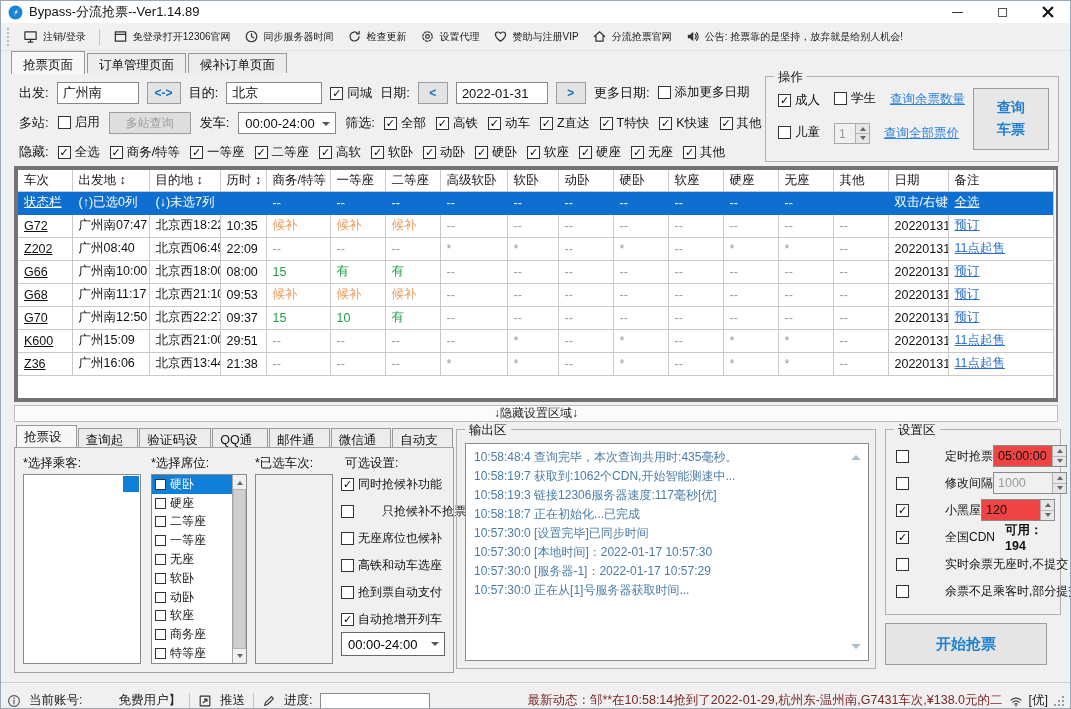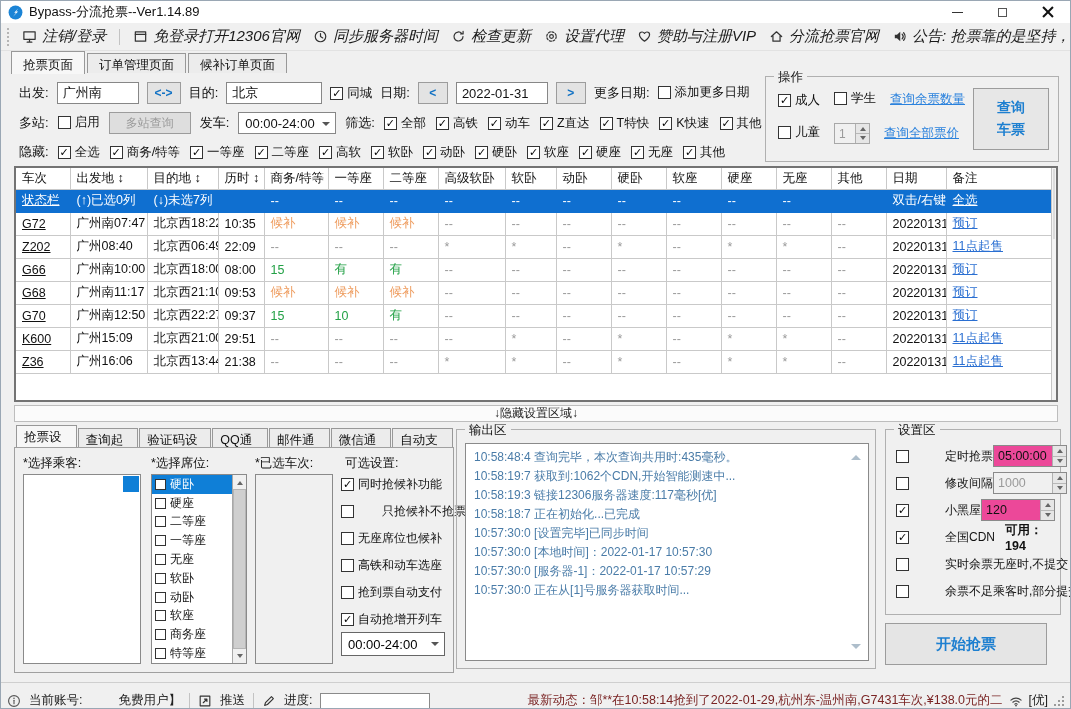--- a/index.html
+++ b/index.html
@@ -15,21 +15,21 @@
   .winbtn { width:45px; height:100%; display:flex; align-items:center; justify-content:center; }
   .glyph-min { width:11px; height:1px; background:#333; }
   .glyph-max { width:9px; height:9px; border:1px solid #555; }
   .glyph-close { position:relative; width:12px; height:12px; }
   .glyph-close::before,.glyph-close::after { content:""; position:absolute; left:-1px; top:5px; width:14px; height:2px; background:#111; }
   .glyph-close::before { transform:rotate(45deg);} .glyph-close::after { transform:rotate(-45deg);}
 
   
   .menubar { left:0; top:22px; width:100%; height:28px; background:#f0f0f0; display:flex; align-items:center; gap:13px; padding-left:6px; border-bottom:1px solid #e2e2e2; }
   .gripper { width:3px; height:18px; border-left:2px dotted #b5b5b5; }
-  .menu-item { display:flex; align-items:center; gap:5px; font-size:15px; color:#1a1a1a; white-space:nowrap;font-style:italic; }
+  .menu-item { display:flex; align-items:center; gap:5px; font-size:10px; color:#1a1a1a; white-space:nowrap; }
   .menu-item svg { width:15px; height:15px; }
   .vsep { width:1px; height:16px; background:#c3c3c3; }
 
   
   .tabstrip { left:0; top:50px; width:100%; height:23px; padding-left:10px; display:flex; align-items:center; }
   .tab { font-size:12.5px; color:#111; padding:3px 11px 4px; border:1px solid #989898; border-bottom:none; background:#ececec; margin-right:2px; height:20px; }
   .tab.active { background:#f7f7f7; height:23px; padding-top:5px; }
 
   
   .searchpanel { left:0; top:73px; width:100%; height:92px; }
@@ -52,21 +52,21 @@
   .spinval { display:flex; align-items:center; border:1px solid #a8a8a8; background:#f0f0f0; height:21px; }
   .spinval .v { width:20px; padding-left:4px; font-size:12px; color:#9a9a9a; }
   .spin { width:14px; height:100%; display:flex; flex-direction:column; border-left:1px solid #b0b0b0; }
   .spin div { flex:1; background:#e6e6e6; display:flex; align-items:center; justify-content:center; }
   .spin div + div { border-top:1px solid #b8b8b8; }
   .tri-up { width:0; height:0; border:3px solid transparent; border-bottom:4px solid #666; margin-top:-2px; }
   .tri-dn { width:0; height:0; border:3px solid transparent; border-top:4px solid #666; margin-bottom:-2px; }
   .querybtn { position:absolute; right:9px; top:11px; width:76px; height:62px; background:#e7e7e7; border:1px solid #9c9c9c; color:#1d7fd0; font-weight:bold; font-size:14px; text-align:center; display:flex; flex-direction:column; justify-content:center; line-height:1.55; }
 
   
-  .tablewrap { left:13px; top:165px; width:1044px; height:236px; background:#fff; border:2px solid #737373; display:flex; }
+  .tablewrap { left:13px; top:165px; width:1044px; height:236px; background:#fff; border:4px solid #737373; display:flex; }
   table { border-collapse:collapse; table-layout:fixed; width:1031px; }
   th,td { border:1px solid #c9c9c9; font-weight:normal; text-align:left; padding:0 0 0 6px; font-size:12.5px; height:23px; color:#111; white-space:nowrap; overflow:hidden; }
   thead th { height:21px; border-top:none; }
   th:first-child,td:first-child { border-left:none; } th:last-child,td:last-child { border-right:none; }
   tr.statusrow td { background:#0f6fd0; color:#fff; border-color:#0f6fd0; }
   .u { text-decoration:underline; }
   .c-dim { color:#9a9a9a; } .c-wait { color:#ee9a5b; } .c-ok { color:#23a146; }
   .c-note { color:#2a6fd2; text-decoration:underline; }
   .sel-link { color:#9db2f3; text-decoration:underline; }
   tr.filler td { border:none; height:28px; }
@@ -103,21 +103,21 @@
   .outlist { position:absolute; left:8px; top:13px; width:404px; height:218px; background:#fff; border:1px solid #8a8a8a; padding:4px 20px 4px 8px; overflow:hidden; }
   .outline { font-size:12px; color:#4a7ca8; line-height:19px; white-space:nowrap; }
   .scroll-up,.scroll-dn { position:absolute; right:14px; width:0; height:0; border:5px solid transparent; }
   .scroll-up { top:20px; border-bottom-color:#aebecb; }
   .scroll-dn { bottom:14px; border-top-color:#aebecb; }
 
   
   .setbox { left:884px; top:428px; width:176px; height:186px; }
   .setitem { position:absolute; left:10px; right:8px; height:24px; display:flex; align-items:center; }
   .setitem .win-check { font-size:12px;gap:36px; }
-  .valwrap { margin-left:auto; display:flex; border:1px solid #8a8a8a; background:#ec4899; height:22px; }
+  .valwrap { margin-left:auto; display:flex; border:1px solid #8a8a8a; background:#ef4444; height:22px; }
   .valwrap .v { width:58px; padding-left:4px; font-size:12.5px; color:#111; display:flex; align-items:center; }
   .valwrap.dis { background:#f0f0f0; } .valwrap.dis .v { color:#9a9a9a; }
   .suffix { margin-left:10px; font-size:12.5px; color:#111; font-weight:bold; }
   .startbtn { left:884px; top:622px; width:162px; height:42px; background:#e5e5e5; border:1px solid #9c9c9c; color:#1d7fd0; font-weight:bold; font-size:15px; display:flex; align-items:center; justify-content:center; }
 
   
   .statusbar { left:0; top:681px; width:100%; height:36px; background:#f0f0f0; border-top:1px solid #cfcfcf; display:flex; align-items:center; padding:0 6px; gap:8px; font-size:12.5px; color:#222; }
   .statusbar svg { width:14px; height:14px; }
   .acct-val { margin-left:28px; }
   .progressbar { width:110px; height:16px; background:#fff; border:1px solid #8a8a8a; }

